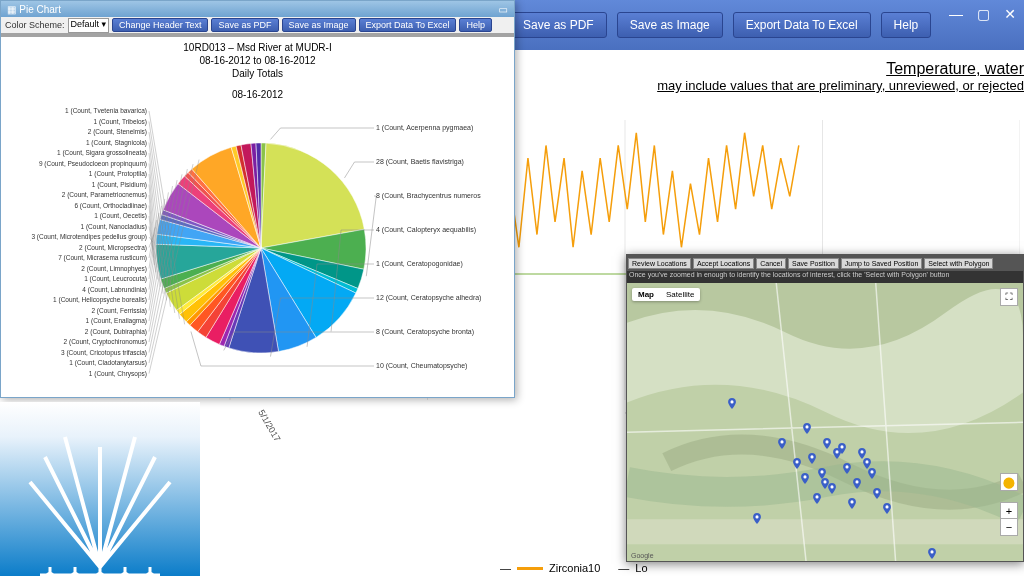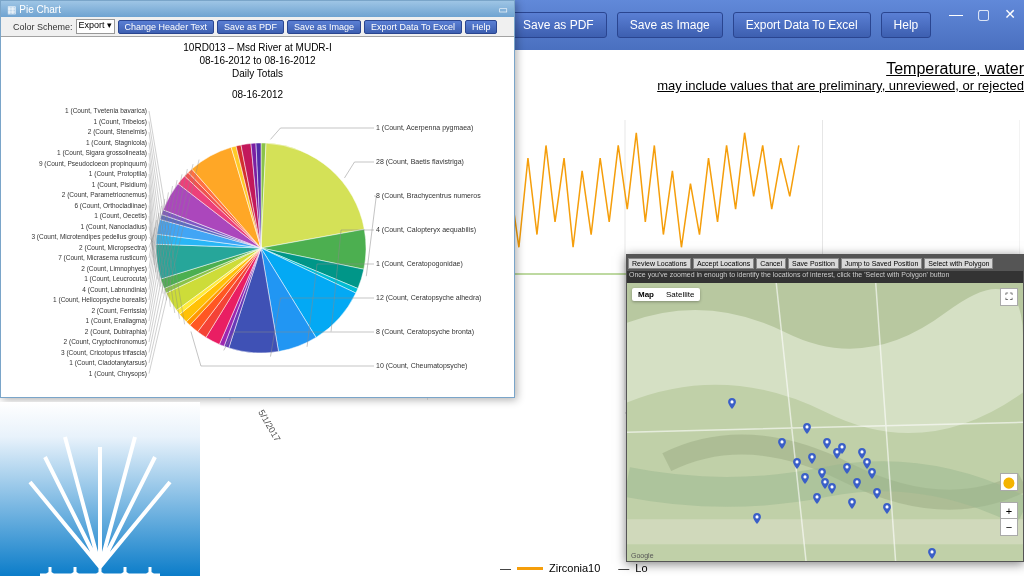--- a/index.html
+++ b/index.html
@@ -18,21 +18,21 @@
 
 .temp-chart { position: absolute; left: 200px; top: 110px; width: 820px; height: 460px; }
 .temp-chart svg { width: 100%; height: 100%; }
 
 .temp-legend { position: absolute; left: 500px; top: 562px; font-size: 11px; display: flex; align-items: center; gap: 6px; }
 .legend-swatch { width: 26px; height: 3px; background: #f59e0b; }
 
 
 .pie-win { position: absolute; left: 0; top: 0; width: 515px; height: 398px; background: #fff; border: 1px solid #7aa5c9; box-shadow: 2px 2px 8px rgba(0,0,0,0.3); }
 .pie-titlebar { height: 16px; background: linear-gradient(#9ec5e5, #6fa3d1); color: #fff; font-size: 10px; padding: 1px 6px; display: flex; justify-content: space-between; align-items: center; }
-.pie-toolbar { height: 20px; background: #f0f0f0; display: flex; align-items: center; gap: 3px; padding: 2px 12px; border-bottom: 1px solid #a3a3a3; }
+.pie-toolbar { height: 20px; background: #f0f0f0; display: flex; align-items: center; gap: 3px; padding: 2px 4px; border-bottom: 4px solid #a3a3a3; }
 .pie-label { font-size: 9px; color: #333; }
 .pie-select { font-size: 9px; height: 15px; border: 1px solid #999; background:#fff; padding: 0 2px; }
 .pie-btn { background: linear-gradient(#5a7fd4, #3d5fb0); color: #fff; border: 1px solid #2a4590; border-radius: 2px; padding: 1px 6px; font-size: 9px; cursor: pointer; }
 
 .pie-header { text-align: center; font-size: 10px; margin-top: 4px; }
 .pie-header div { line-height: 1.3; }
 
 .pie-area { position: absolute; left: 0; top: 102px; width: 515px; height: 290px; }
 .pie-area svg { width: 100%; height: 100%; }
 
@@ -109,21 +109,21 @@
   </div>
 </div>
 
 <div class="pie-win">
   <div class="pie-titlebar">
     <span><span>▦</span> <span>Pie Chart</span></span>
     <span>▭</span>
   </div>
   <div class="pie-toolbar">
     <span class="pie-label">Color Scheme:</span>
-    <span class="pie-select"><span>Export</span> ▾</span>
+    <span class="pie-select"><span>Default</span> ▾</span>
     <button class="pie-btn">Change Header Text</button>
     <button class="pie-btn">Save as PDF</button>
     <button class="pie-btn">Save as Image</button>
     <button class="pie-btn">Export Data To Excel</button>
     <button class="pie-btn">Help</button>
   </div>
   <div class="pie-header">
     <div>10RD013 – Msd River at MUDR-I</div>
     <div>08-16-2012 to 08-16-2012</div>
     <div>Daily Totals</div>

